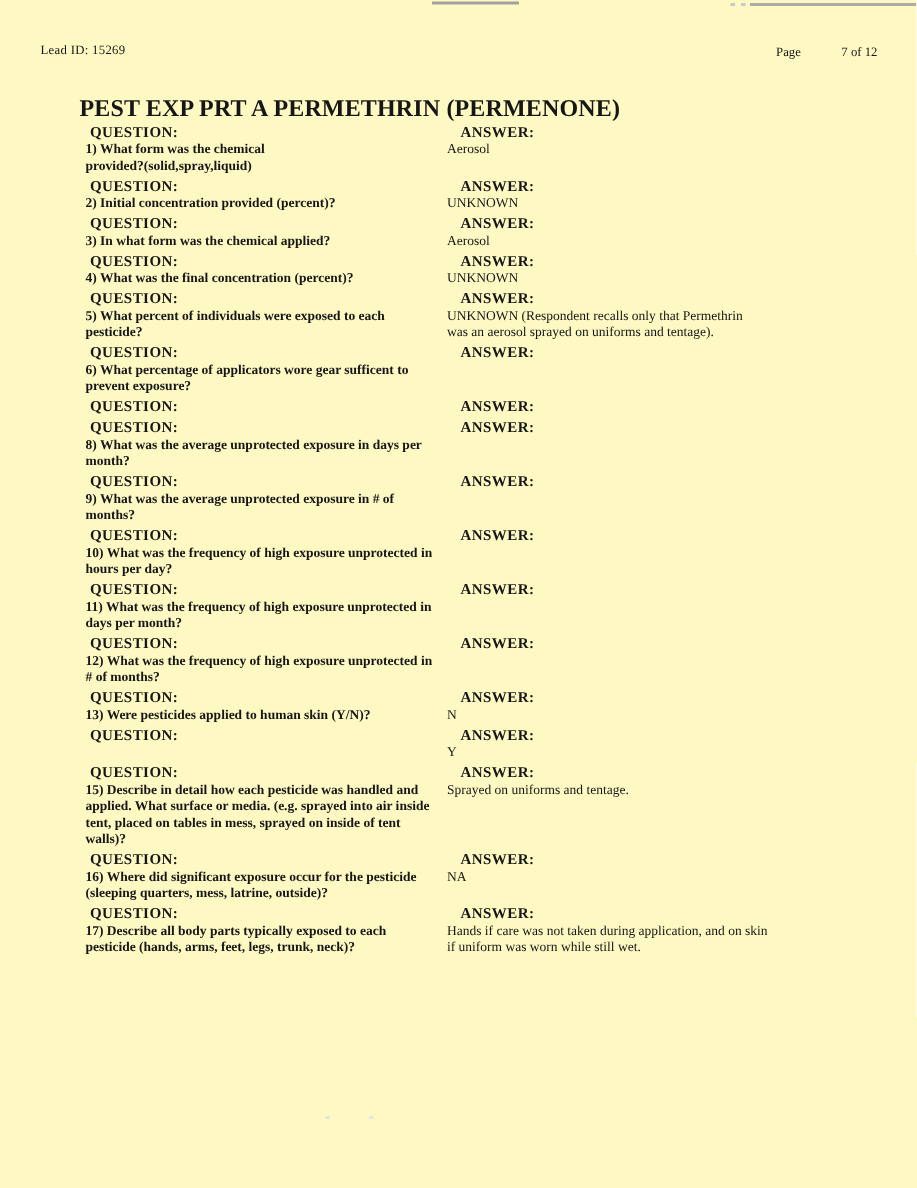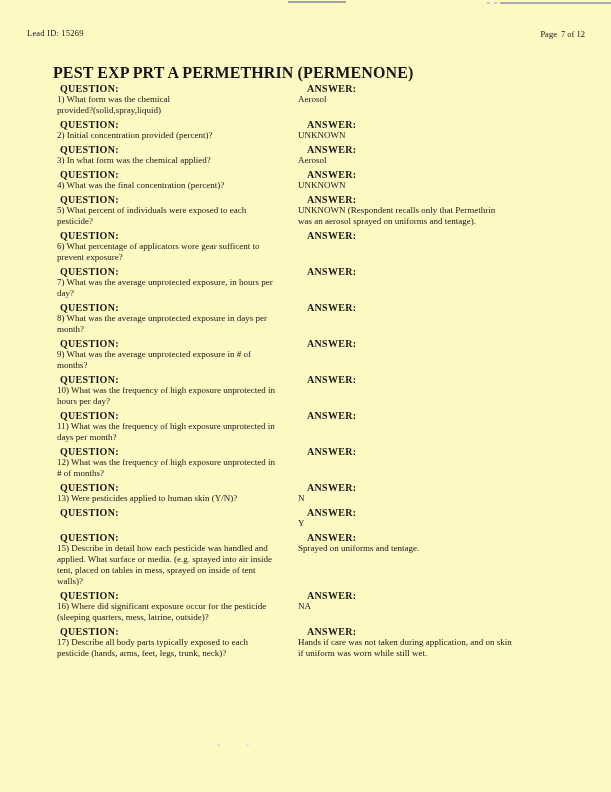--- a/index.html
+++ b/index.html
@@ -41,21 +41,21 @@
     top: 28px;
     font-size: 8.5px;
     letter-spacing: 0.2px;
   }
   .header-right {
     position: absolute;
     right: 26px;
     top: 29px;
     font-size: 8.5px;
     display: flex;
-    gap: 4px;
+    gap: 27px;
   }
   .doc-title {
     position: absolute;
     left: 53px;
     top: 64px;
     font-size: 16px;
     font-weight: bold;
     letter-spacing: 0.1px;
   }
   .qa-list {
@@ -83,21 +83,21 @@
     letter-spacing: 0.3px;
     line-height: 11px;
   }
   .q-label { padding-left: 3px; }
   .a-label { padding-left: 9px; }
   .q-text, .a-text {
     font-size: 9px;
     line-height: 11px;
     white-space: pre-line;
   }
-  .q-text { width: 262px; }  
+  .q-text { width: 262px; font-weight: bold; }  
   .a-text { padding-right: 4px; }
 </style>
 </head>
 <body>
 
 <div class="page">
 
   <span class="scan-mark m1"></span>
   <span class="scan-mark m2"></span>
   <span class="scan-dot d1"></span>
@@ -181,22 +181,20 @@
     </div>
     <div class="a-col">
       <div class="label a-label">ANSWER:</div>
       <div class="a-text"></div>
     </div>
   </div>
 
   <div class="qa-row">
     <div class="q-col">
       <div class="label q-label">QUESTION:</div>
-      <div class="q-text">7) What was the average unprotected exposure, in hours per
-day?</div>
     </div>
     <div class="a-col">
       <div class="label a-label">ANSWER:</div>
       <div class="a-text"></div>
     </div>
   </div>
 
   <div class="qa-row">
     <div class="q-col">
       <div class="label q-label">QUESTION:</div>

